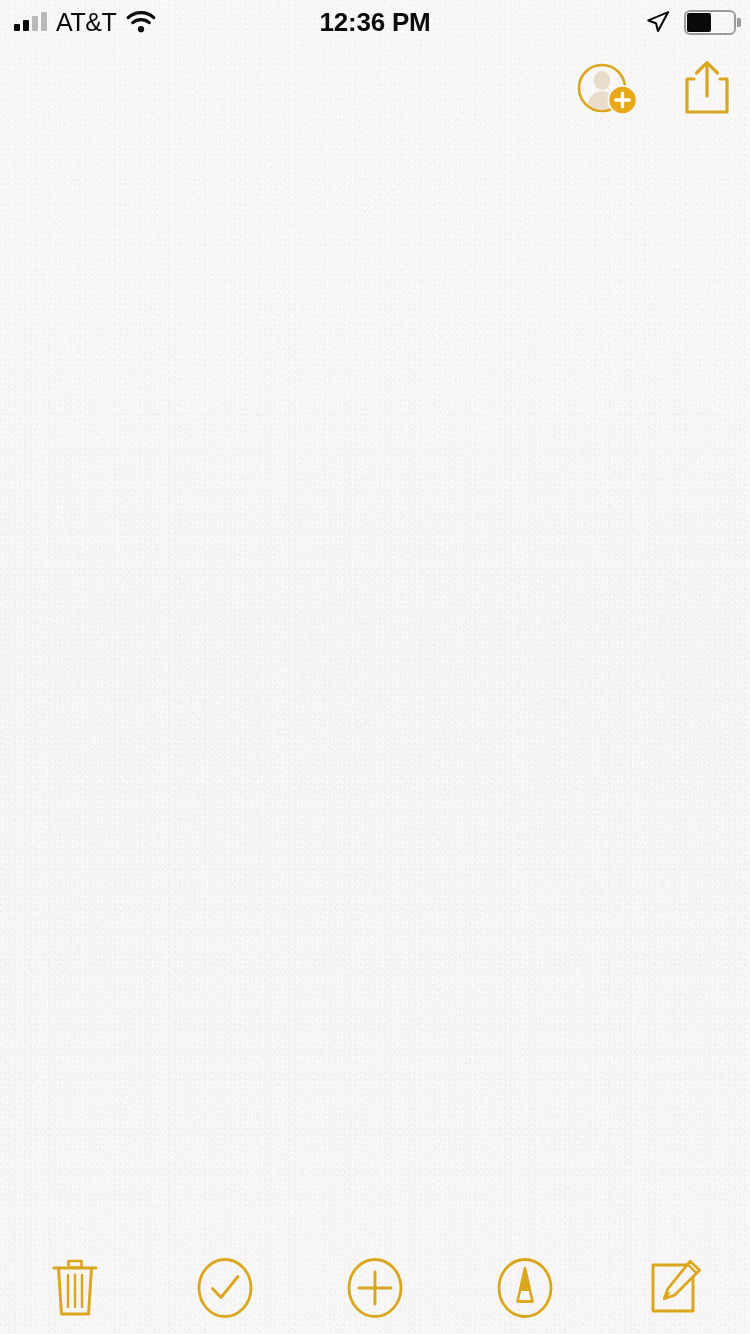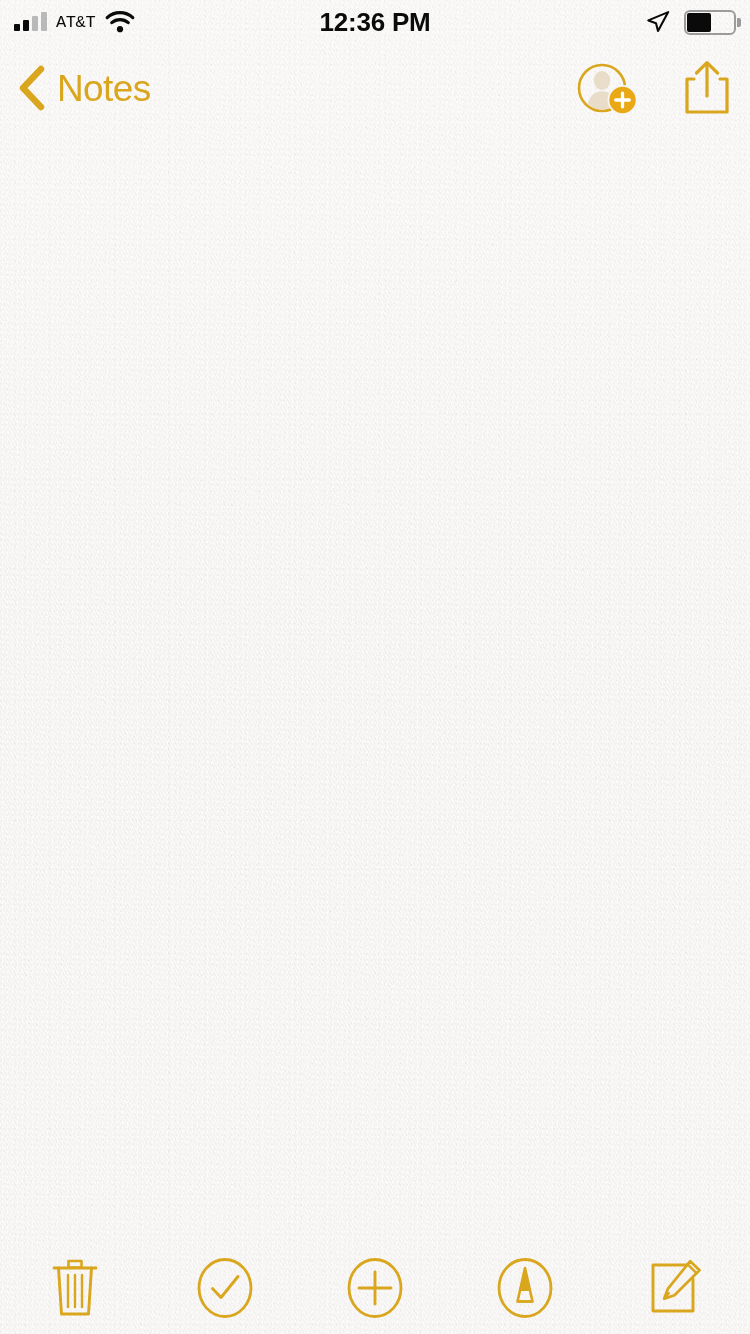--- a/index.html
+++ b/index.html
@@ -47,21 +47,21 @@
               display:flex; align-items:center; justify-content:center; }
   .sb-right{ position:absolute; right:14px; top:0; height:44px; display:flex; align-items:center; gap:13px; }
 
   .sig{ display:flex; align-items:flex-end; gap:3px; height:18px; }
   .sig i{ display:block; width:6px; border-radius:1px; background:#0a0a0a; }
   .sig i:nth-child(1){ height:7px; }
   .sig i:nth-child(2){ height:11px; }
   .sig i:nth-child(3){ height:15px; background:#b9b9b9; }
   .sig i:nth-child(4){ height:19px; background:#b9b9b9; }
 
-  .carrier{ font-size:17px; font-weight:400; color:#0b0b0b; letter-spacing:-.4px;font-family:Liberation Mono, monospace; }
+  .carrier{ font-size:25px; font-weight:400; color:#0b0b0b; letter-spacing:-.4px; }
   .clock{ font-size:26px; font-weight:700; color:#0b0b0b; letter-spacing:-.2px; }
 
   .battery{ position:relative; width:52px; height:25px; }
   .battery .shell{
     position:absolute; inset:0; border:2px solid #9b9b9b; border-radius:6px;
   }
   .battery .fill{
     position:absolute; left:3px; top:3px; bottom:3px; background:#0a0a0a; border-radius:2px;
   }
   .battery .nub{
@@ -145,28 +145,20 @@
       <span class="battery">
         <span class="shell"></span>
         <span class="fill" style="width:24px"></span>
         <span class="nub"></span>
       </span>
     </div>
   </div>
 
   <div class="navbar">
 
-    <div class="back-btn">
-      <span>
-        <svg width="32" height="48" viewBox="0 0 32 48">
-          <path d="M25 5 L7 24 L25 43" fill="none" stroke="#d9a61e" stroke-width="6.5" stroke-linecap="round" stroke-linejoin="round"></path>
-        </svg>
-      </span>
-      <span class="back-label">Notes</span>
-    </div>
 
     <div class="nav-right">
 
       <span style="cursor:pointer">
         <svg width="66" height="58" viewBox="0 0 66 58">
 
           <g>
             <circle cx="28" cy="29" r="23" fill="none" stroke="#d9a61e" stroke-width="2.6"></circle>
             <ellipse cx="28" cy="21.5" rx="8.2" ry="9.4" fill="#e9ddc9"></ellipse>
             <path d="M13.6 45.5 C15.4 36.6 21.0 32.2 28 32.2 C35 32.2 40.6 36.6 42.4 45.5

